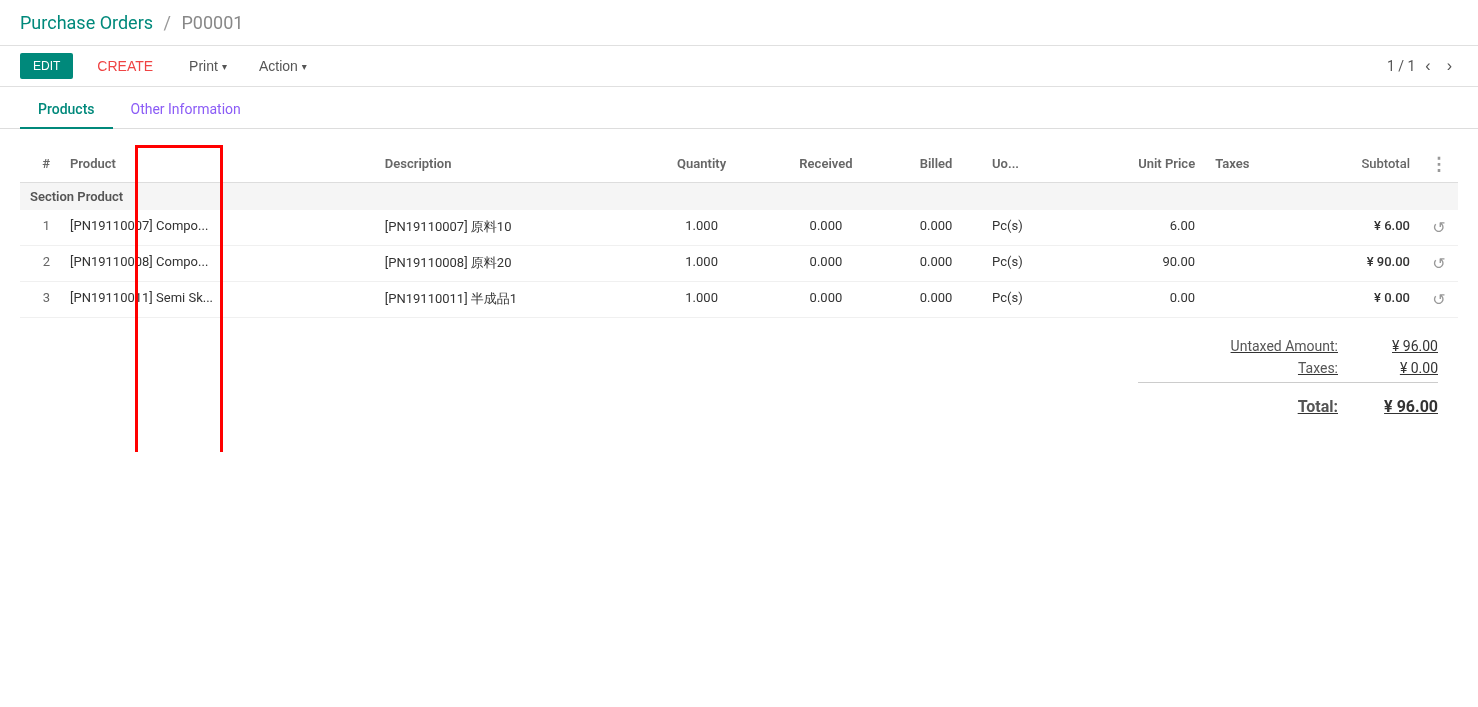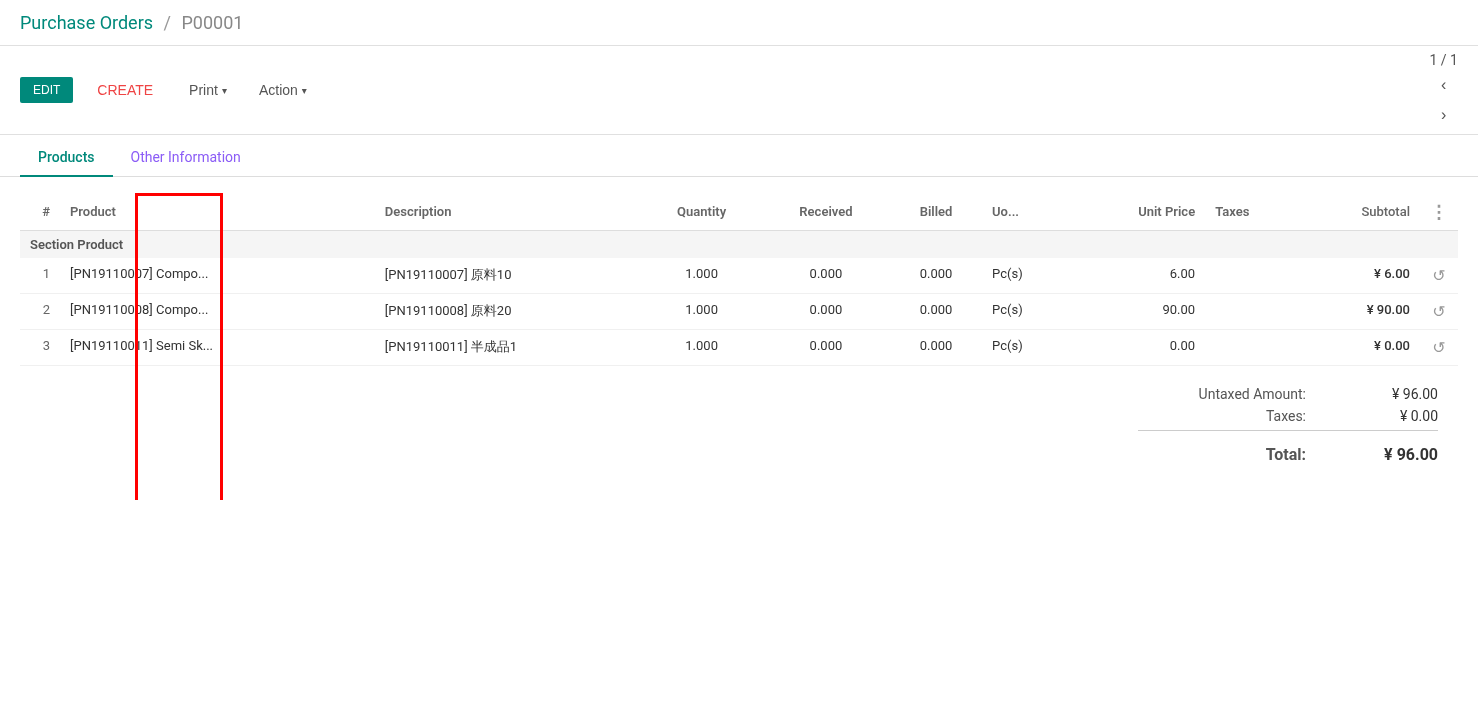--- a/index.html
+++ b/index.html
@@ -63,21 +63,20 @@
       display: flex;
       align-items: center;
       gap: 4px;
     }
     .chevron { font-size: 10px; }
     .toolbar-nav {
       display: flex;
       align-items: center;
       gap: 4px;
       color: #555;
-      flex-direction: column;
     }
     .nav-text { font-size: 14px; }
     .nav-btn {
       background: transparent;
       border: none;
       cursor: pointer;
       color: #555;
       font-size: 16px;
       padding: 4px 6px;
     }
@@ -153,24 +152,25 @@
     
     .totals {
       display: flex;
       flex-direction: column;
       align-items: flex-end;
       padding: 20px 20px 20px 0;
       gap: 6px;
     }
     .total-row {
       display: flex;
-      gap: 52px;
+      gap: 20px;
       font-size: 14px;
       min-width: 300px;
       justify-content: flex-end;
+      text-decoration: underline;
     }
     .total-label {
       color: #555;
       text-align: right;
       min-width: 150px;
     }
     .total-value {
       text-align: right;
       min-width: 80px;
     }

